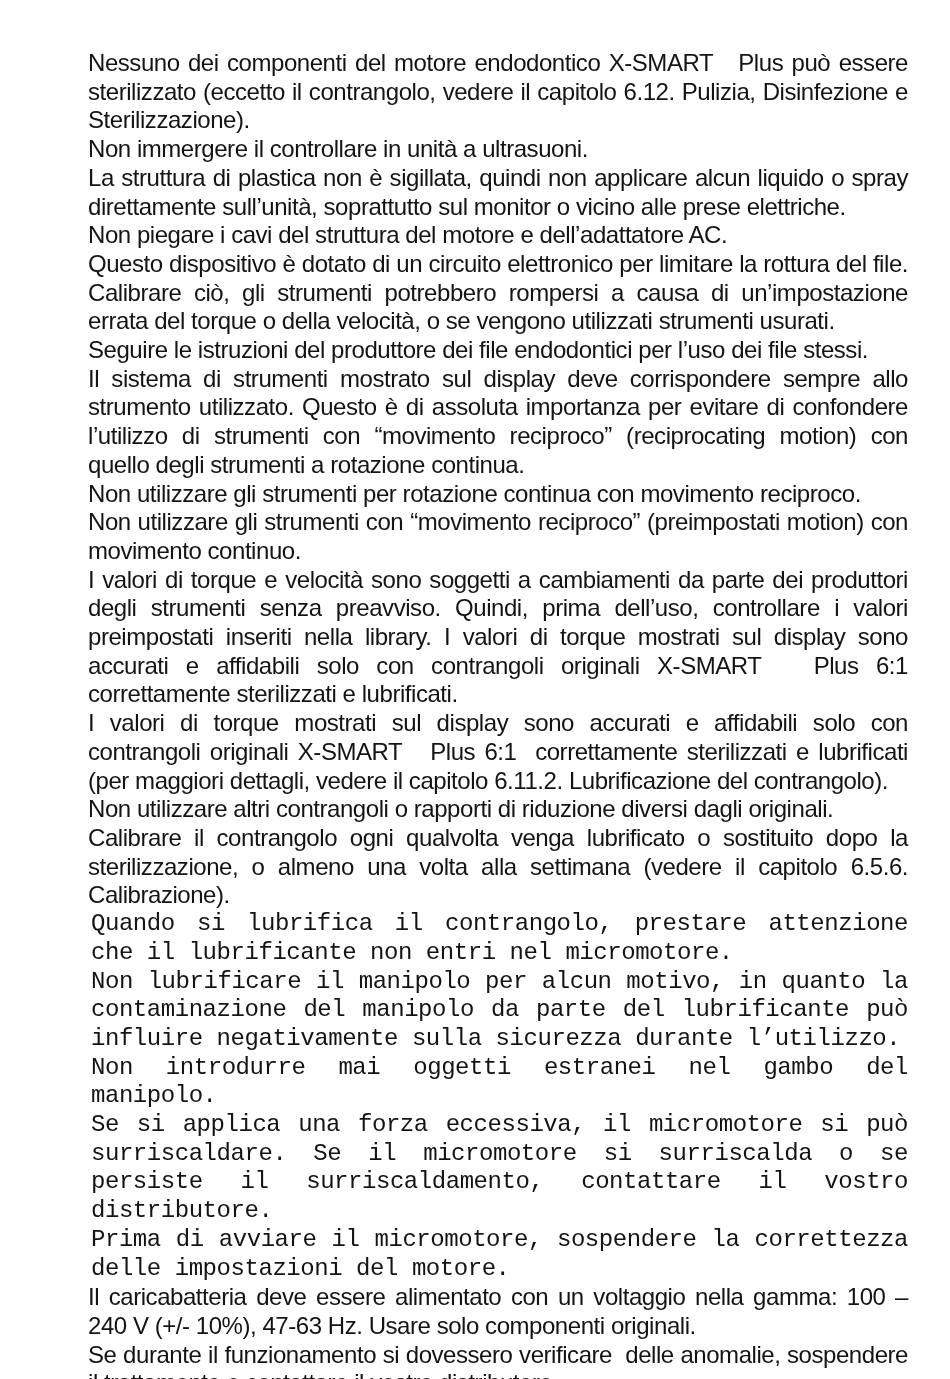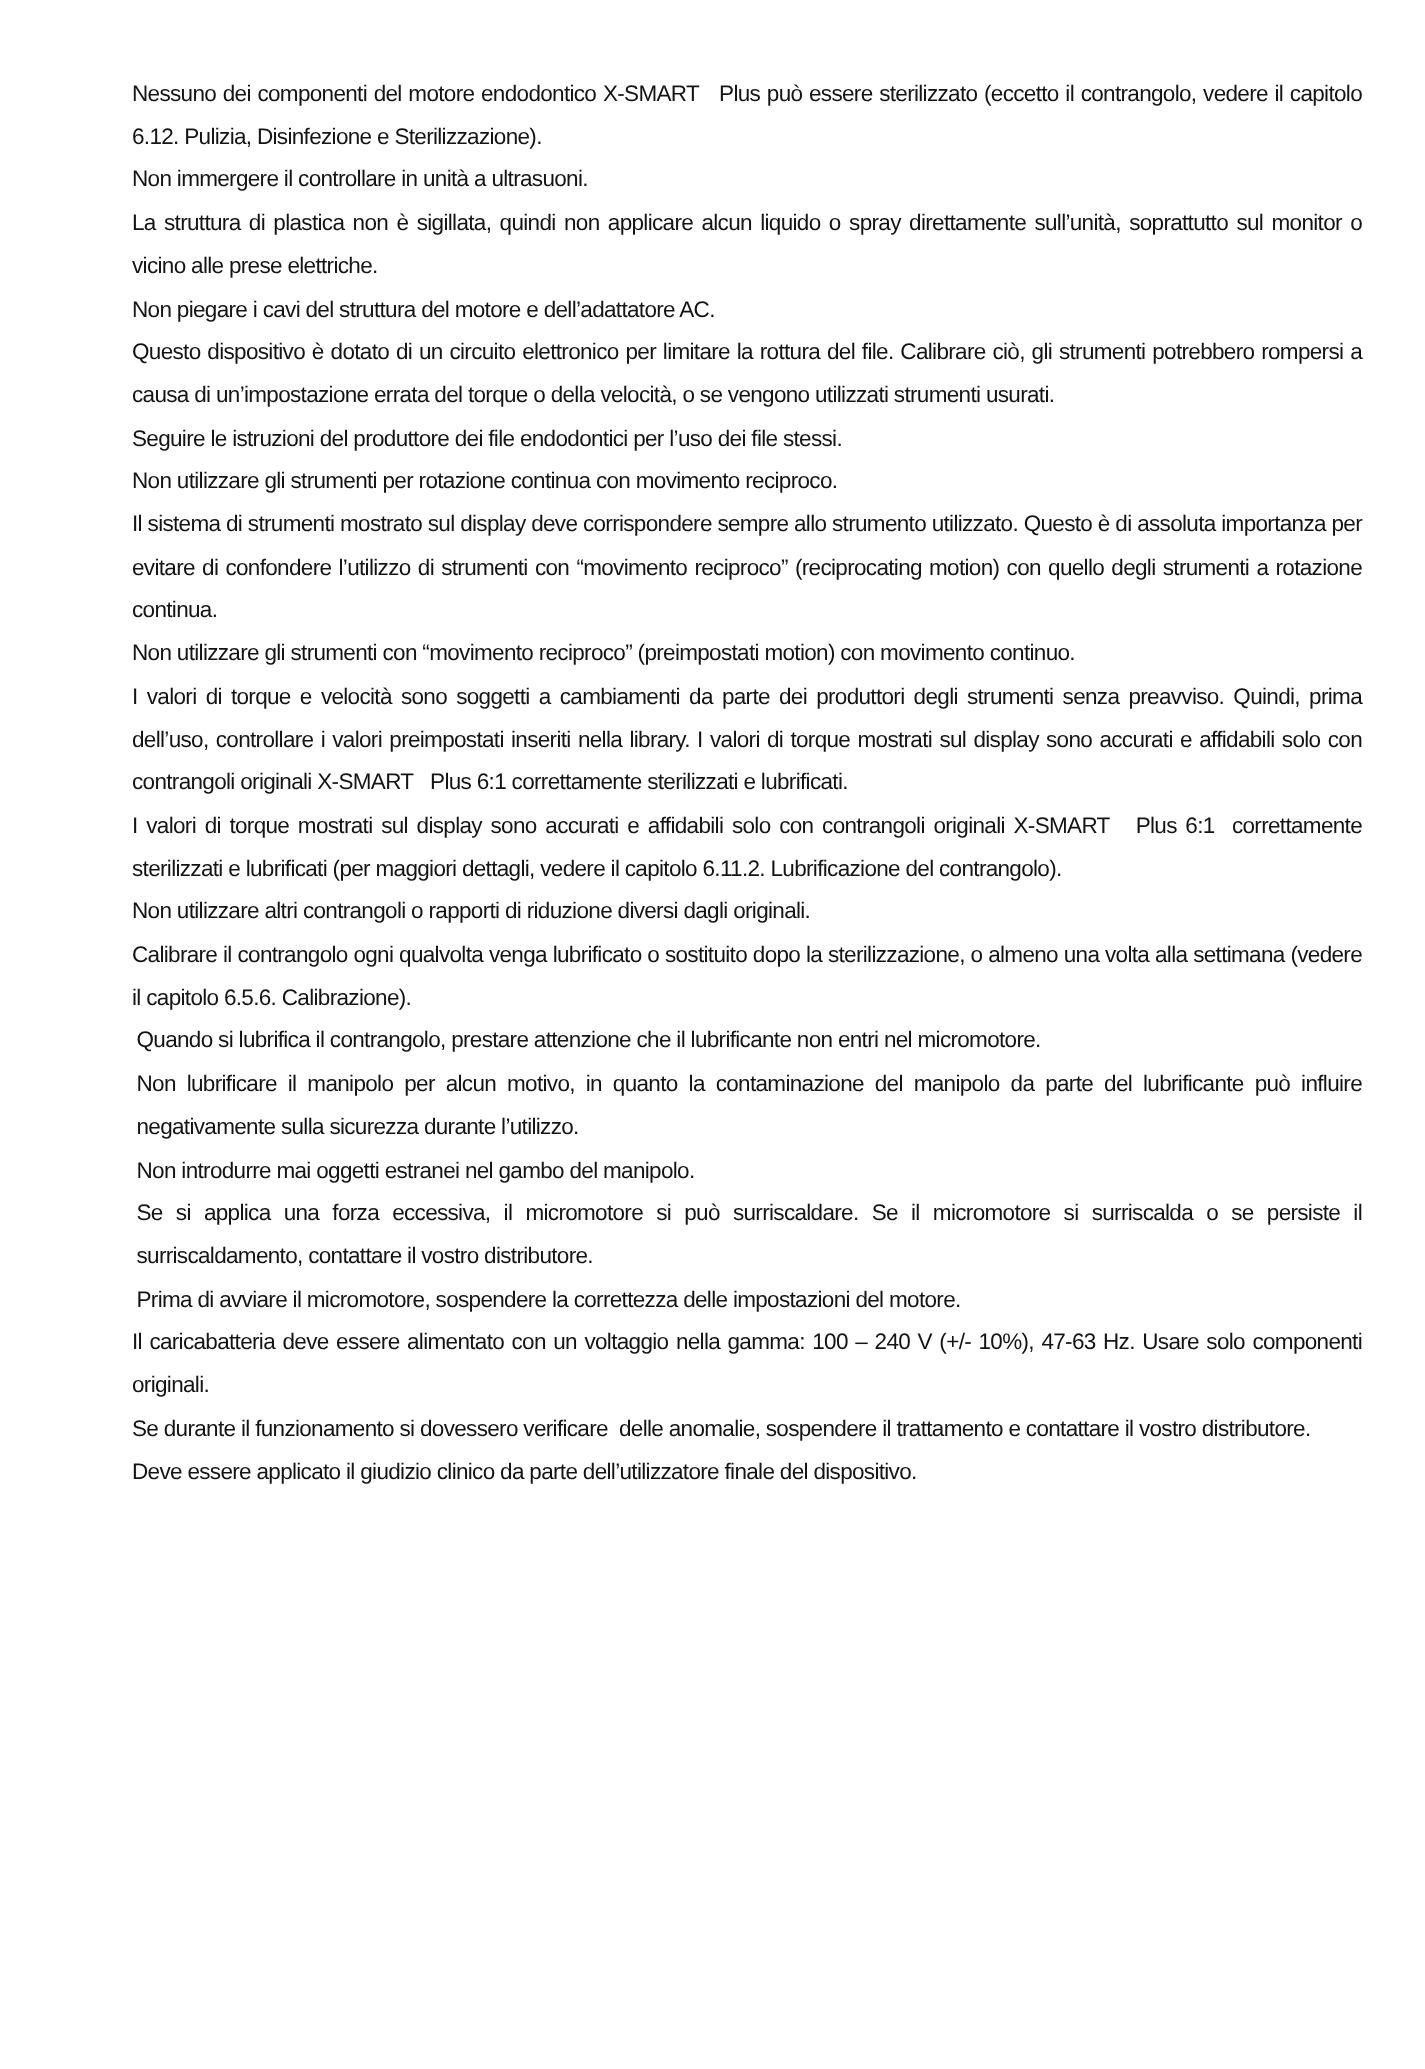--- a/index.html
+++ b/index.html
@@ -22,43 +22,44 @@
     position: absolute;
     left: 88px;
     top: 49px;
     width: 820px;
   }
   .para {
     margin: 0;
     padding: 0;
     text-align: justify;
     font-family: "Liberation Sans", "DejaVu Sans", sans-serif;
-    font-size: 15px;
+    font-size: 24px;
     line-height: 28.7px;
     letter-spacing: -0.45px;
     color: #141414;
     font-weight: 400;
   }
   .para.indent {
     padding-left: 3px;
+    font-family: Liberation Mono, monospace;
   }
 </style>
 </head>
 <body>
 
 <div class="page">
   <div class="content" id="doc-content">
       <p class="para">Nessuno dei componenti del motore endodontico X-SMART&nbsp;&nbsp; Plus può essere sterilizzato (eccetto il contrangolo, vedere il capitolo 6.12. Pulizia, Disinfezione e Sterilizzazione).</p>
       <p class="para">Non immergere il controllare in unità a ultrasuoni.</p>
       <p class="para">La struttura di plastica non è sigillata, quindi non applicare alcun liquido o spray direttamente sull’unità, soprattutto sul monitor o vicino alle prese elettriche.</p>
       <p class="para">Non piegare i cavi del struttura del motore e dell’adattatore AC.</p>
       <p class="para">Questo dispositivo è dotato di un circuito elettronico per limitare la rottura del file. Calibrare ciò, gli strumenti potrebbero rompersi a causa di un’impostazione errata del torque o della velocità, o se vengono utilizzati strumenti usurati.</p>
       <p class="para">Seguire le istruzioni del produttore dei file endodontici per l’uso dei file stessi.</p>
+      <p class="para">Il sistema di strumenti mostrato sul display deve corrispondere sempre allo strumento utilizzato. Questo è di assoluta importanza per evitare di confondere l’utilizzo di strumenti con “movimento reciproco” (reciprocating motion) con quello degli strumenti a rotazione continua.</p>
       <p class="para">Non utilizzare gli strumenti per rotazione continua con movimento reciproco.</p>
-      <p class="para">Il sistema di strumenti mostrato sul display deve corrispondere sempre allo strumento utilizzato. Questo è di assoluta importanza per evitare di confondere l’utilizzo di strumenti con “movimento reciproco” (reciprocating motion) con quello degli strumenti a rotazione continua.</p>
       <p class="para">Non utilizzare gli strumenti con “movimento reciproco” (preimpostati motion) con movimento continuo.</p>
       <p class="para">I valori di torque e velocità sono soggetti a cambiamenti da parte dei produttori degli strumenti senza preavviso. Quindi, prima dell’uso, controllare i valori preimpostati inseriti nella library. I valori di torque mostrati sul display sono accurati e affidabili solo con contrangoli originali X-SMART&nbsp;&nbsp; Plus 6:1 correttamente sterilizzati e lubrificati.</p>
       <p class="para">I valori di torque mostrati sul display sono accurati e affidabili solo con contrangoli originali X-SMART&nbsp;&nbsp; Plus 6:1&nbsp; correttamente sterilizzati e lubrificati (per maggiori dettagli, vedere il capitolo 6.11.2. Lubrificazione del contrangolo).</p>
       <p class="para">Non utilizzare altri contrangoli o rapporti di riduzione diversi dagli originali.</p>
       <p class="para">Calibrare il contrangolo ogni qualvolta venga lubrificato o sostituito dopo la sterilizzazione, o almeno una volta alla settimana (vedere il capitolo 6.5.6. Calibrazione).</p>
       <p class="para indent">Quando si lubrifica il contrangolo, prestare attenzione che il lubrificante non entri nel micromotore.</p>
       <p class="para indent">Non lubrificare il manipolo per alcun motivo, in quanto la contaminazione del manipolo da parte del lubrificante può influire negativamente sulla sicurezza durante l’utilizzo.</p>
       <p class="para indent">Non introdurre mai oggetti estranei nel gambo del manipolo.</p>
       <p class="para indent">Se si applica una forza eccessiva, il micromotore si può surriscaldare. Se il micromotore si surriscalda o se persiste il surriscaldamento, contattare il vostro distributore.</p>
       <p class="para indent">Prima di avviare il micromotore, sospendere la correttezza delle impostazioni del motore.</p>

